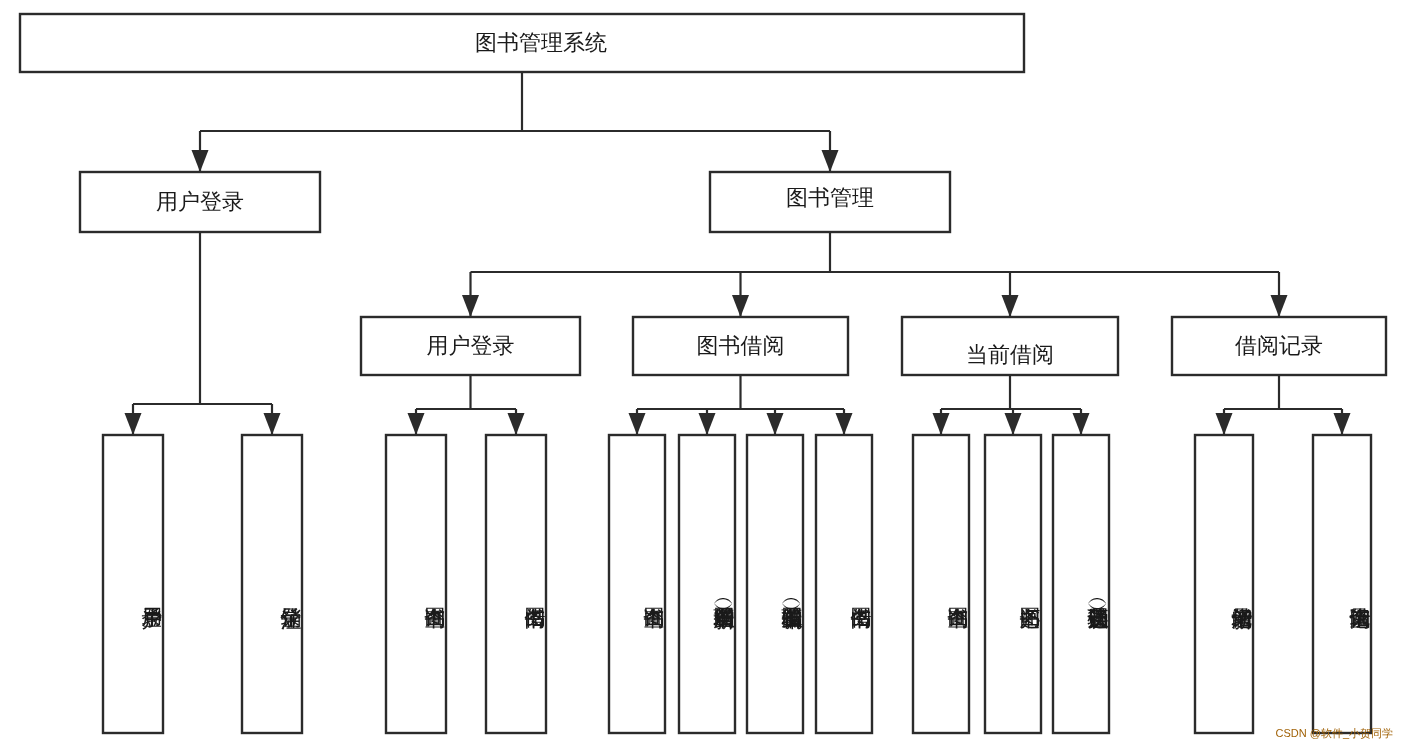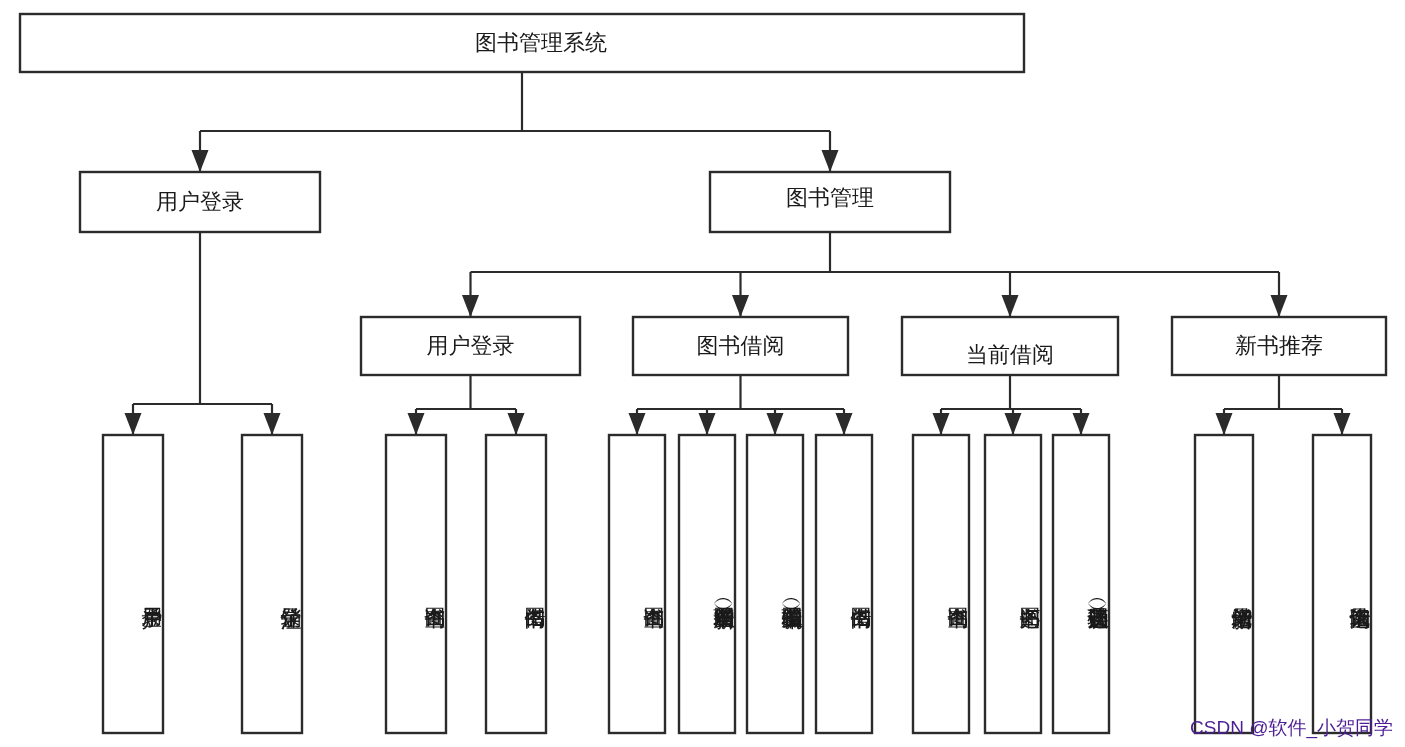--- a/index.html
+++ b/index.html
@@ -65,22 +65,22 @@
     justify-content: center;
     color: #1a1a1a;
     font-size: 22px;
     pointer-events: none;
     font-family: "Liberation Sans", "DejaVu Sans", sans-serif;
   }
   #watermark {
     position: absolute;
     right: 12px;
     bottom: 6px;
-    color: #4c1d95;
-    font-size: 19px;
+    color: #a16207;
+    font-size: 11px;
     font-family: "Liberation Sans", "DejaVu Sans", sans-serif;
     white-space: nowrap;
     pointer-events: none;
   }
 </style>
 </head>
 <body>
 
 <div id="diagram-root">
   <svg id="flow-svg" viewBox="0 0 1405 747" xmlns="http://www.w3.org/2000/svg">
@@ -174,21 +174,21 @@
       <div class="hlabel-wrap" style="left: 361px; top: 317px; width: 219px; height: 58px;">
         <span>用户登录</span>
       </div>
       <div class="hlabel-wrap" style="left: 633px; top: 317px; width: 215px; height: 58px;">
         <span>图书借阅</span>
       </div>
       <div class="hlabel-wrap" style="left: 902px; top: 317px; width: 216px; height: 75px;">
         <span>当前借阅</span>
       </div>
       <div class="hlabel-wrap" style="left: 1172px; top: 317px; width: 214px; height: 58px;">
-        <span>新书推荐</span>
+        <span>借阅记录</span>
       </div>
       <div class="vlabel-wrap" style="left: 103px; top: 435px; width: 60px; height: 298px;">
         <span style="padding-top: 14px;">用户登录</span>
       </div>
       <div class="vlabel-wrap" style="left: 242px; top: 435px; width: 60px; height: 298px;">
         <span style="padding-top: 14px;">注销登录</span>
       </div>
       <div class="vlabel-wrap" style="left: 386px; top: 435px; width: 60px; height: 298px;">
         <span style="padding-top: 14px;">查询图书</span>
       </div>

